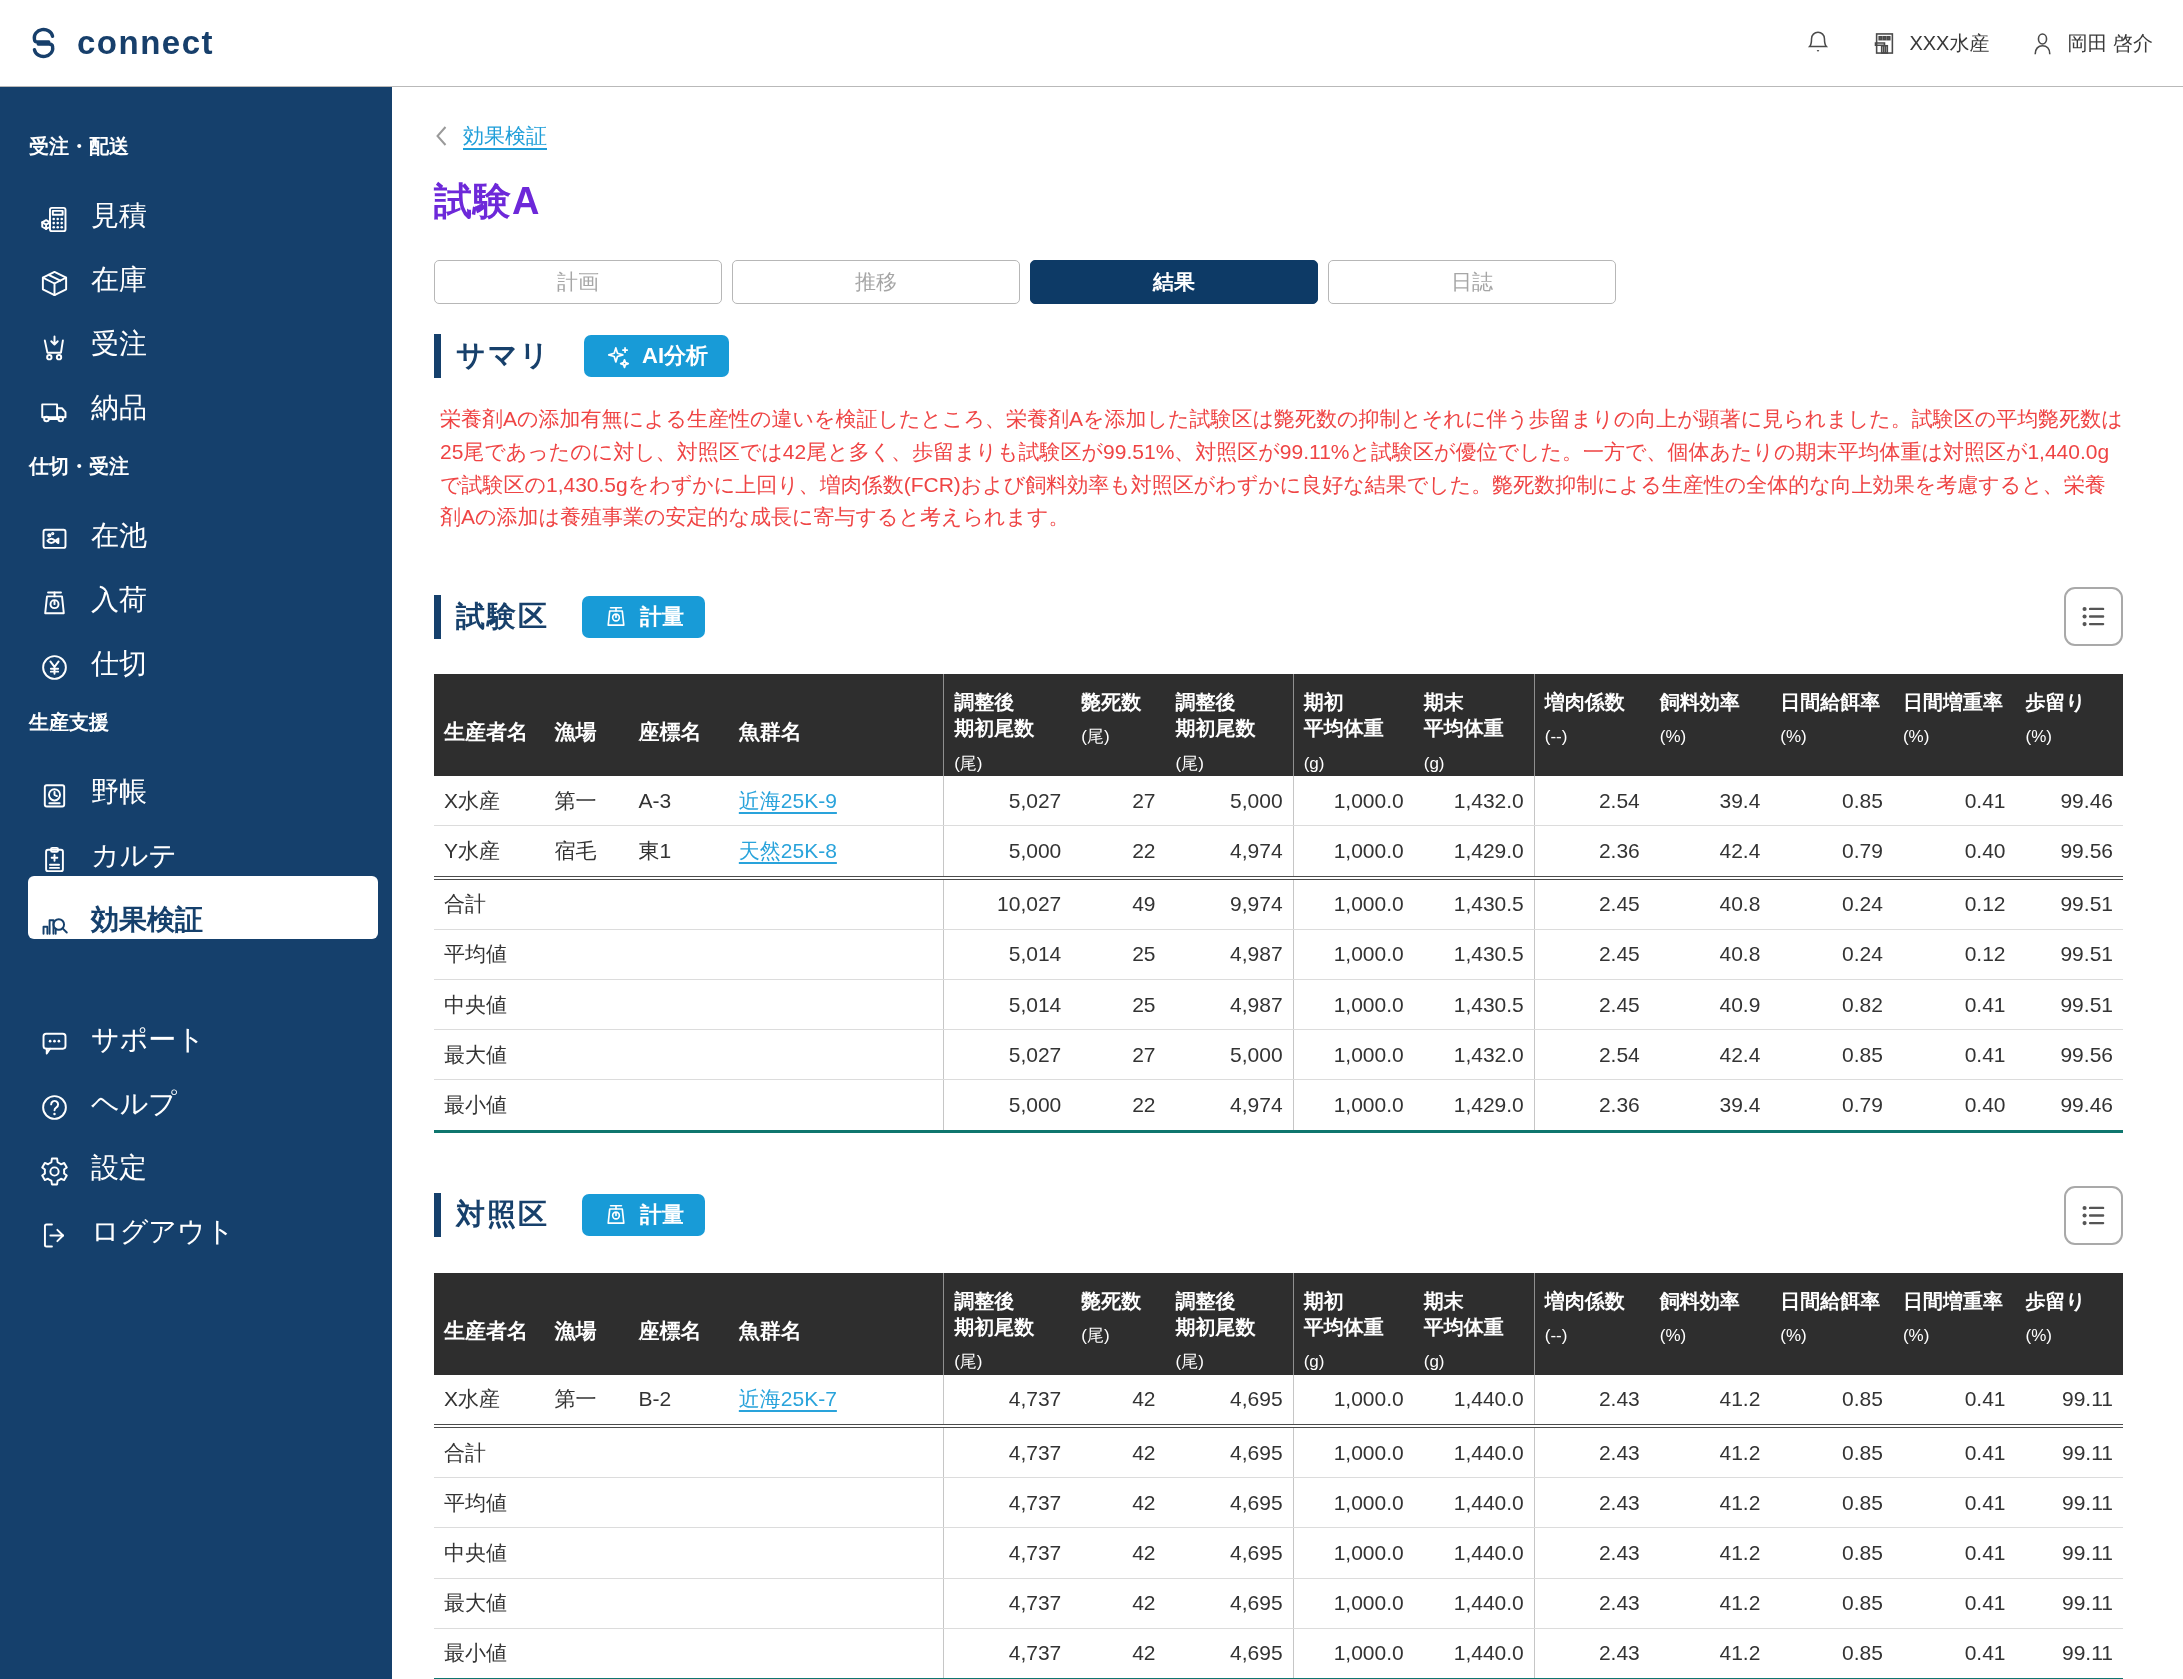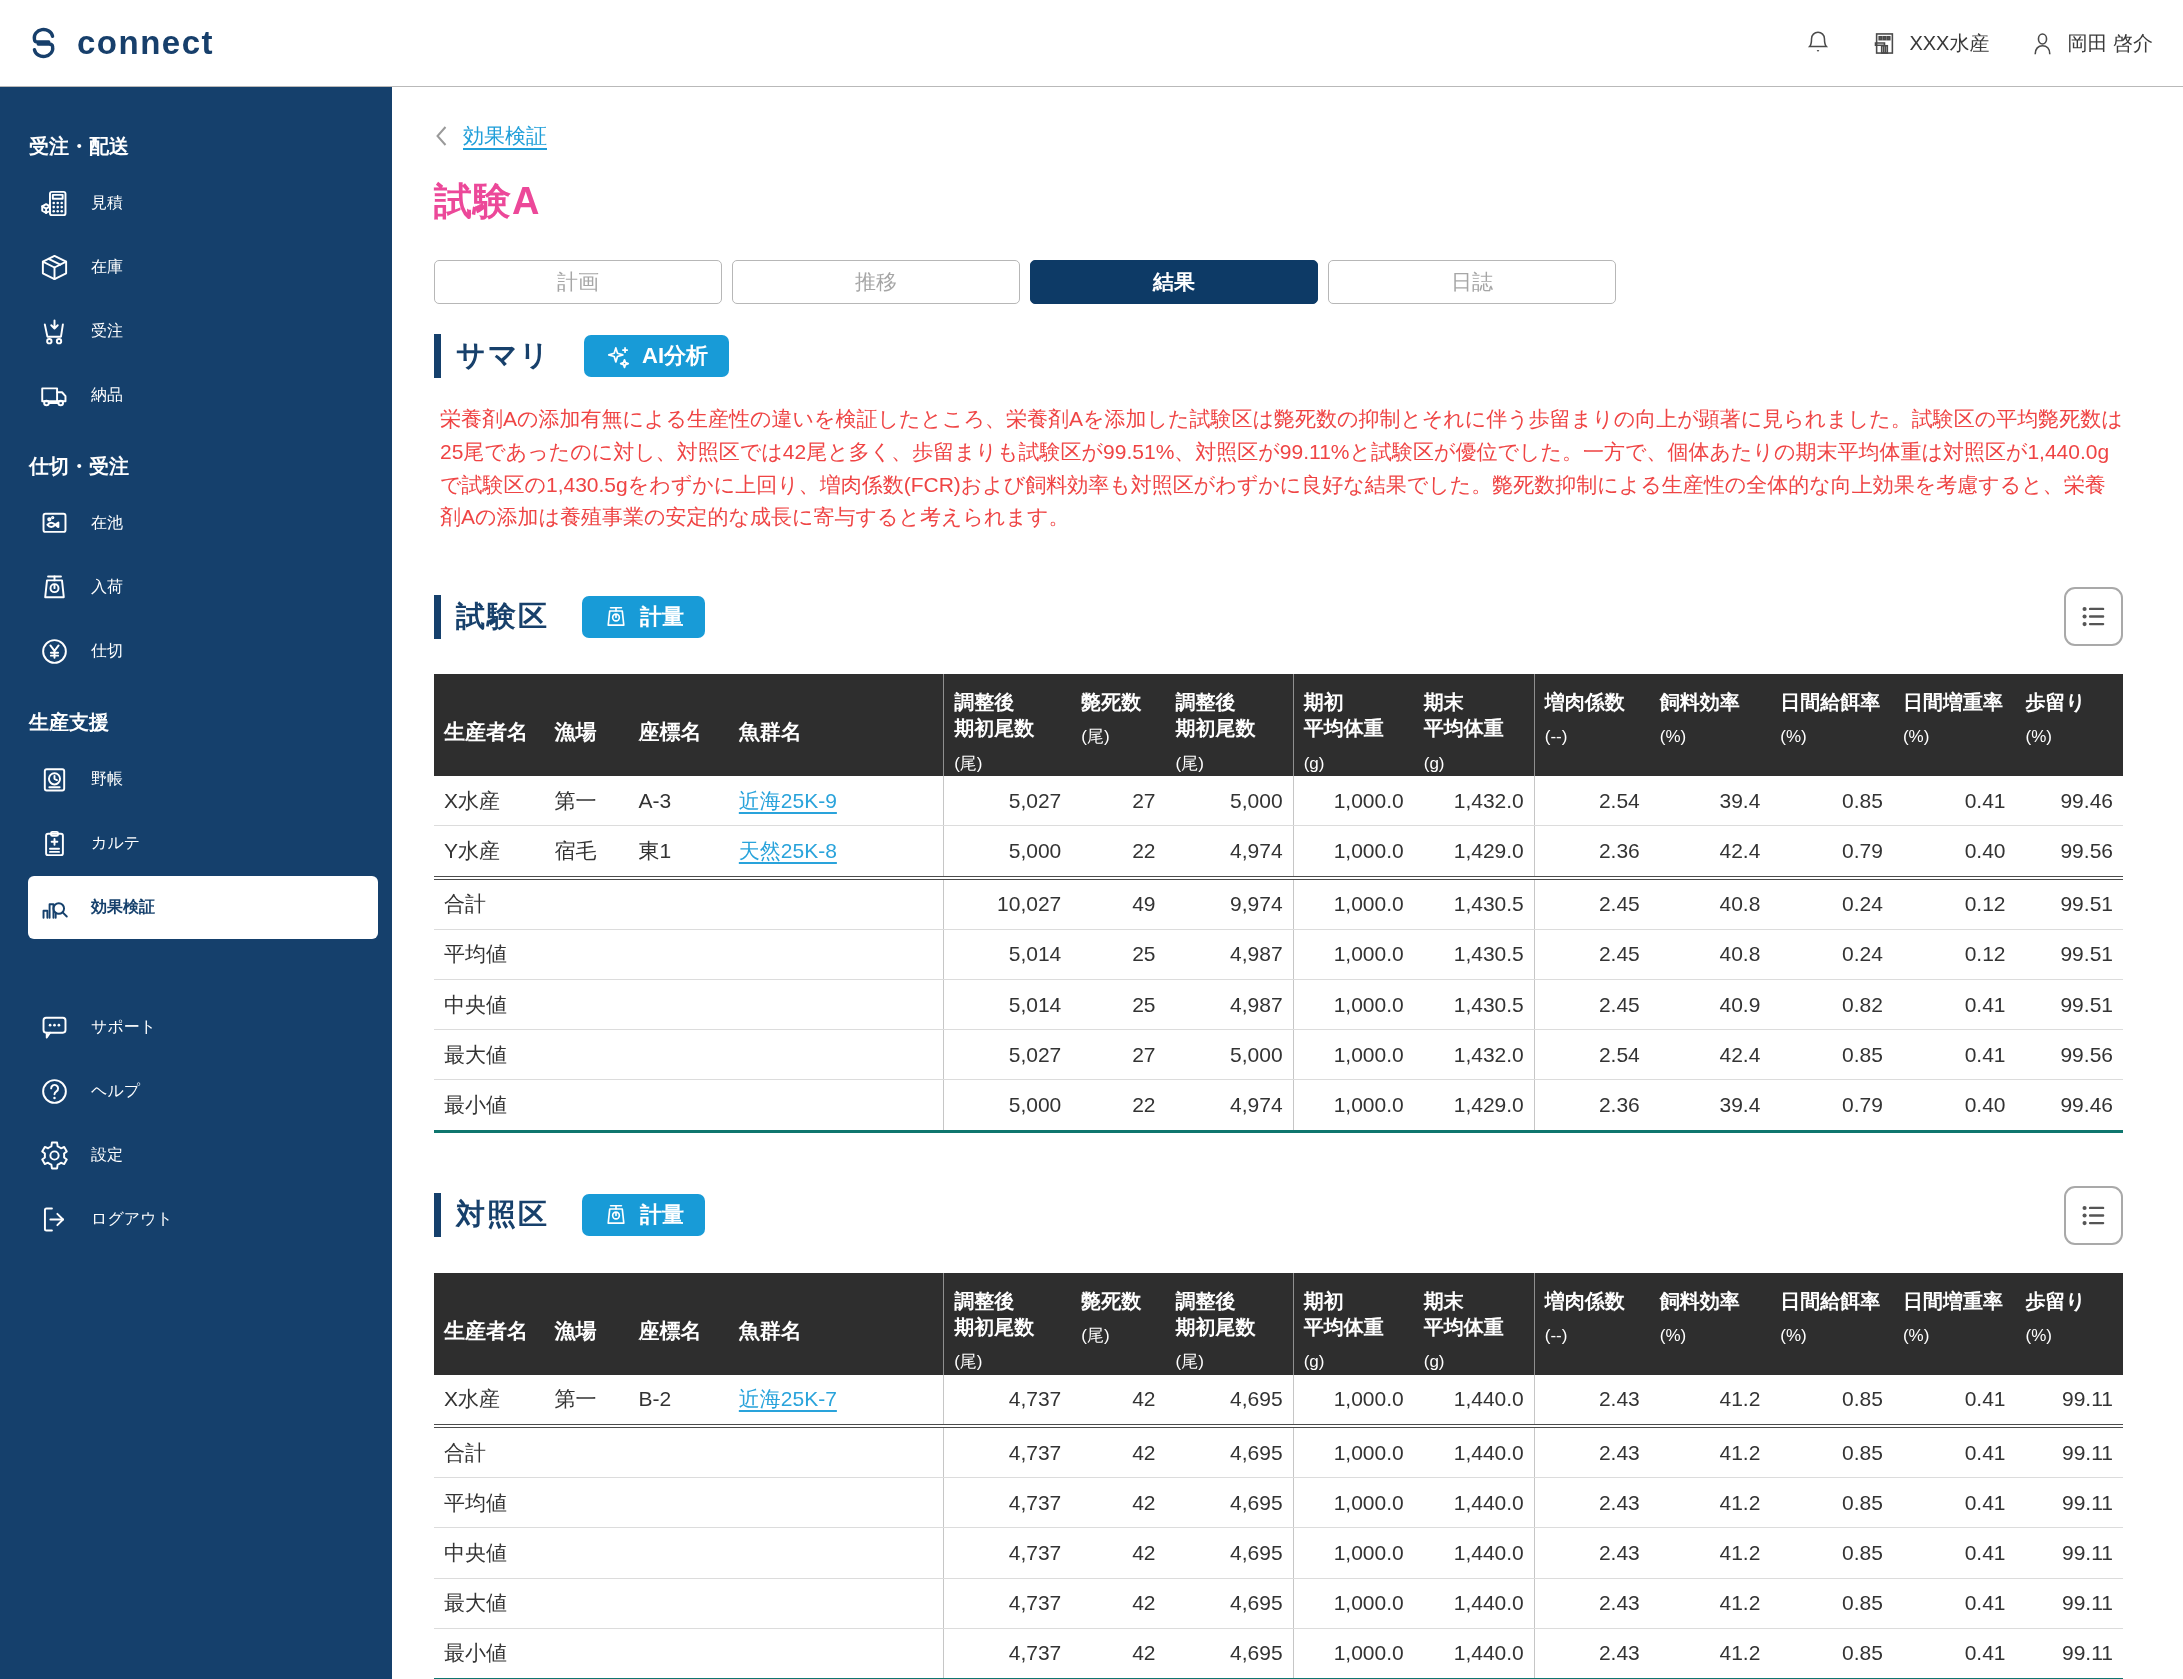--- a/index.html
+++ b/index.html
@@ -12,32 +12,32 @@
   .logo{display:flex;align-items:center;gap:16px;color:#173F6B;}
   .logo-text{font-size:33px;font-weight:bold;letter-spacing:1.5px;}
   .header-right{margin-left:auto;display:flex;align-items:center;gap:40px;color:#3a3a3a;font-size:20px;}
   .header-chip{display:flex;align-items:center;gap:11px;}
 
   
   .layout{display:flex;height:1593px;}
   .sidebar{width:392px;flex:none;background:#15406C;color:#fff;box-sizing:border-box;
     padding:20px 14px 0 28px;}
   .side-section-label{font-size:20px;font-weight:bold;margin:26px 0 12px 1px;}
-  .side-item{display:flex;align-items:center;gap:21px;height:63px;padding-left:11px;font-size:16px;
+  .side-item{display:flex;align-items:flex-end;gap:21px;height:63px;padding-left:11px;font-size:28px;
     border-radius:6px;cursor:pointer;margin-bottom:1px;}
   .side-item svg{width:31px;height:31px;flex:none;}
   .side-item.active{background:#fff;color:#15406C;font-weight:bold;}
   .side-footer{margin-top:57px;}
 
   .main{flex:1;box-sizing:border-box;padding:15px 60px 0 42px;}
 
   
   .breadcrumb{display:flex;align-items:center;gap:14px;margin-top:20px;font-size:21px;}
   .breadcrumb a{color:#1E9ED9;text-decoration:underline;text-underline-offset:4.5px;cursor:pointer;}
-  .page-title{font-size:38px;font-weight:bold;color:#ec4899;margin:26px 0 0;letter-spacing:1px;}
+  .page-title{font-size:38px;font-weight:bold;color:#6d28d9;margin:26px 0 0;letter-spacing:1px;}
   .tabs{display:flex;gap:10px;margin-top:33px;}
   .tab{width:288px;height:44px;box-sizing:border-box;border:1.5px solid #b7b7b7;border-radius:5px;
     display:flex;align-items:center;justify-content:center;font-size:21px;color:#a6a6a6;background:#fff;cursor:pointer;}
   .tab.active{background:#0D3A66;border-color:#0D3A66;color:#fff;font-weight:bold;}
 
   
   .section-head{display:flex;align-items:center;margin-top:30px;}
   .section-head.table-head{margin-top:53px;}
   .accent{width:7px;height:44px;background:#15406C;margin-right:15px;flex:none;}
   .section-title{font-size:29px;font-weight:bold;color:#17406B;letter-spacing:2px;}

